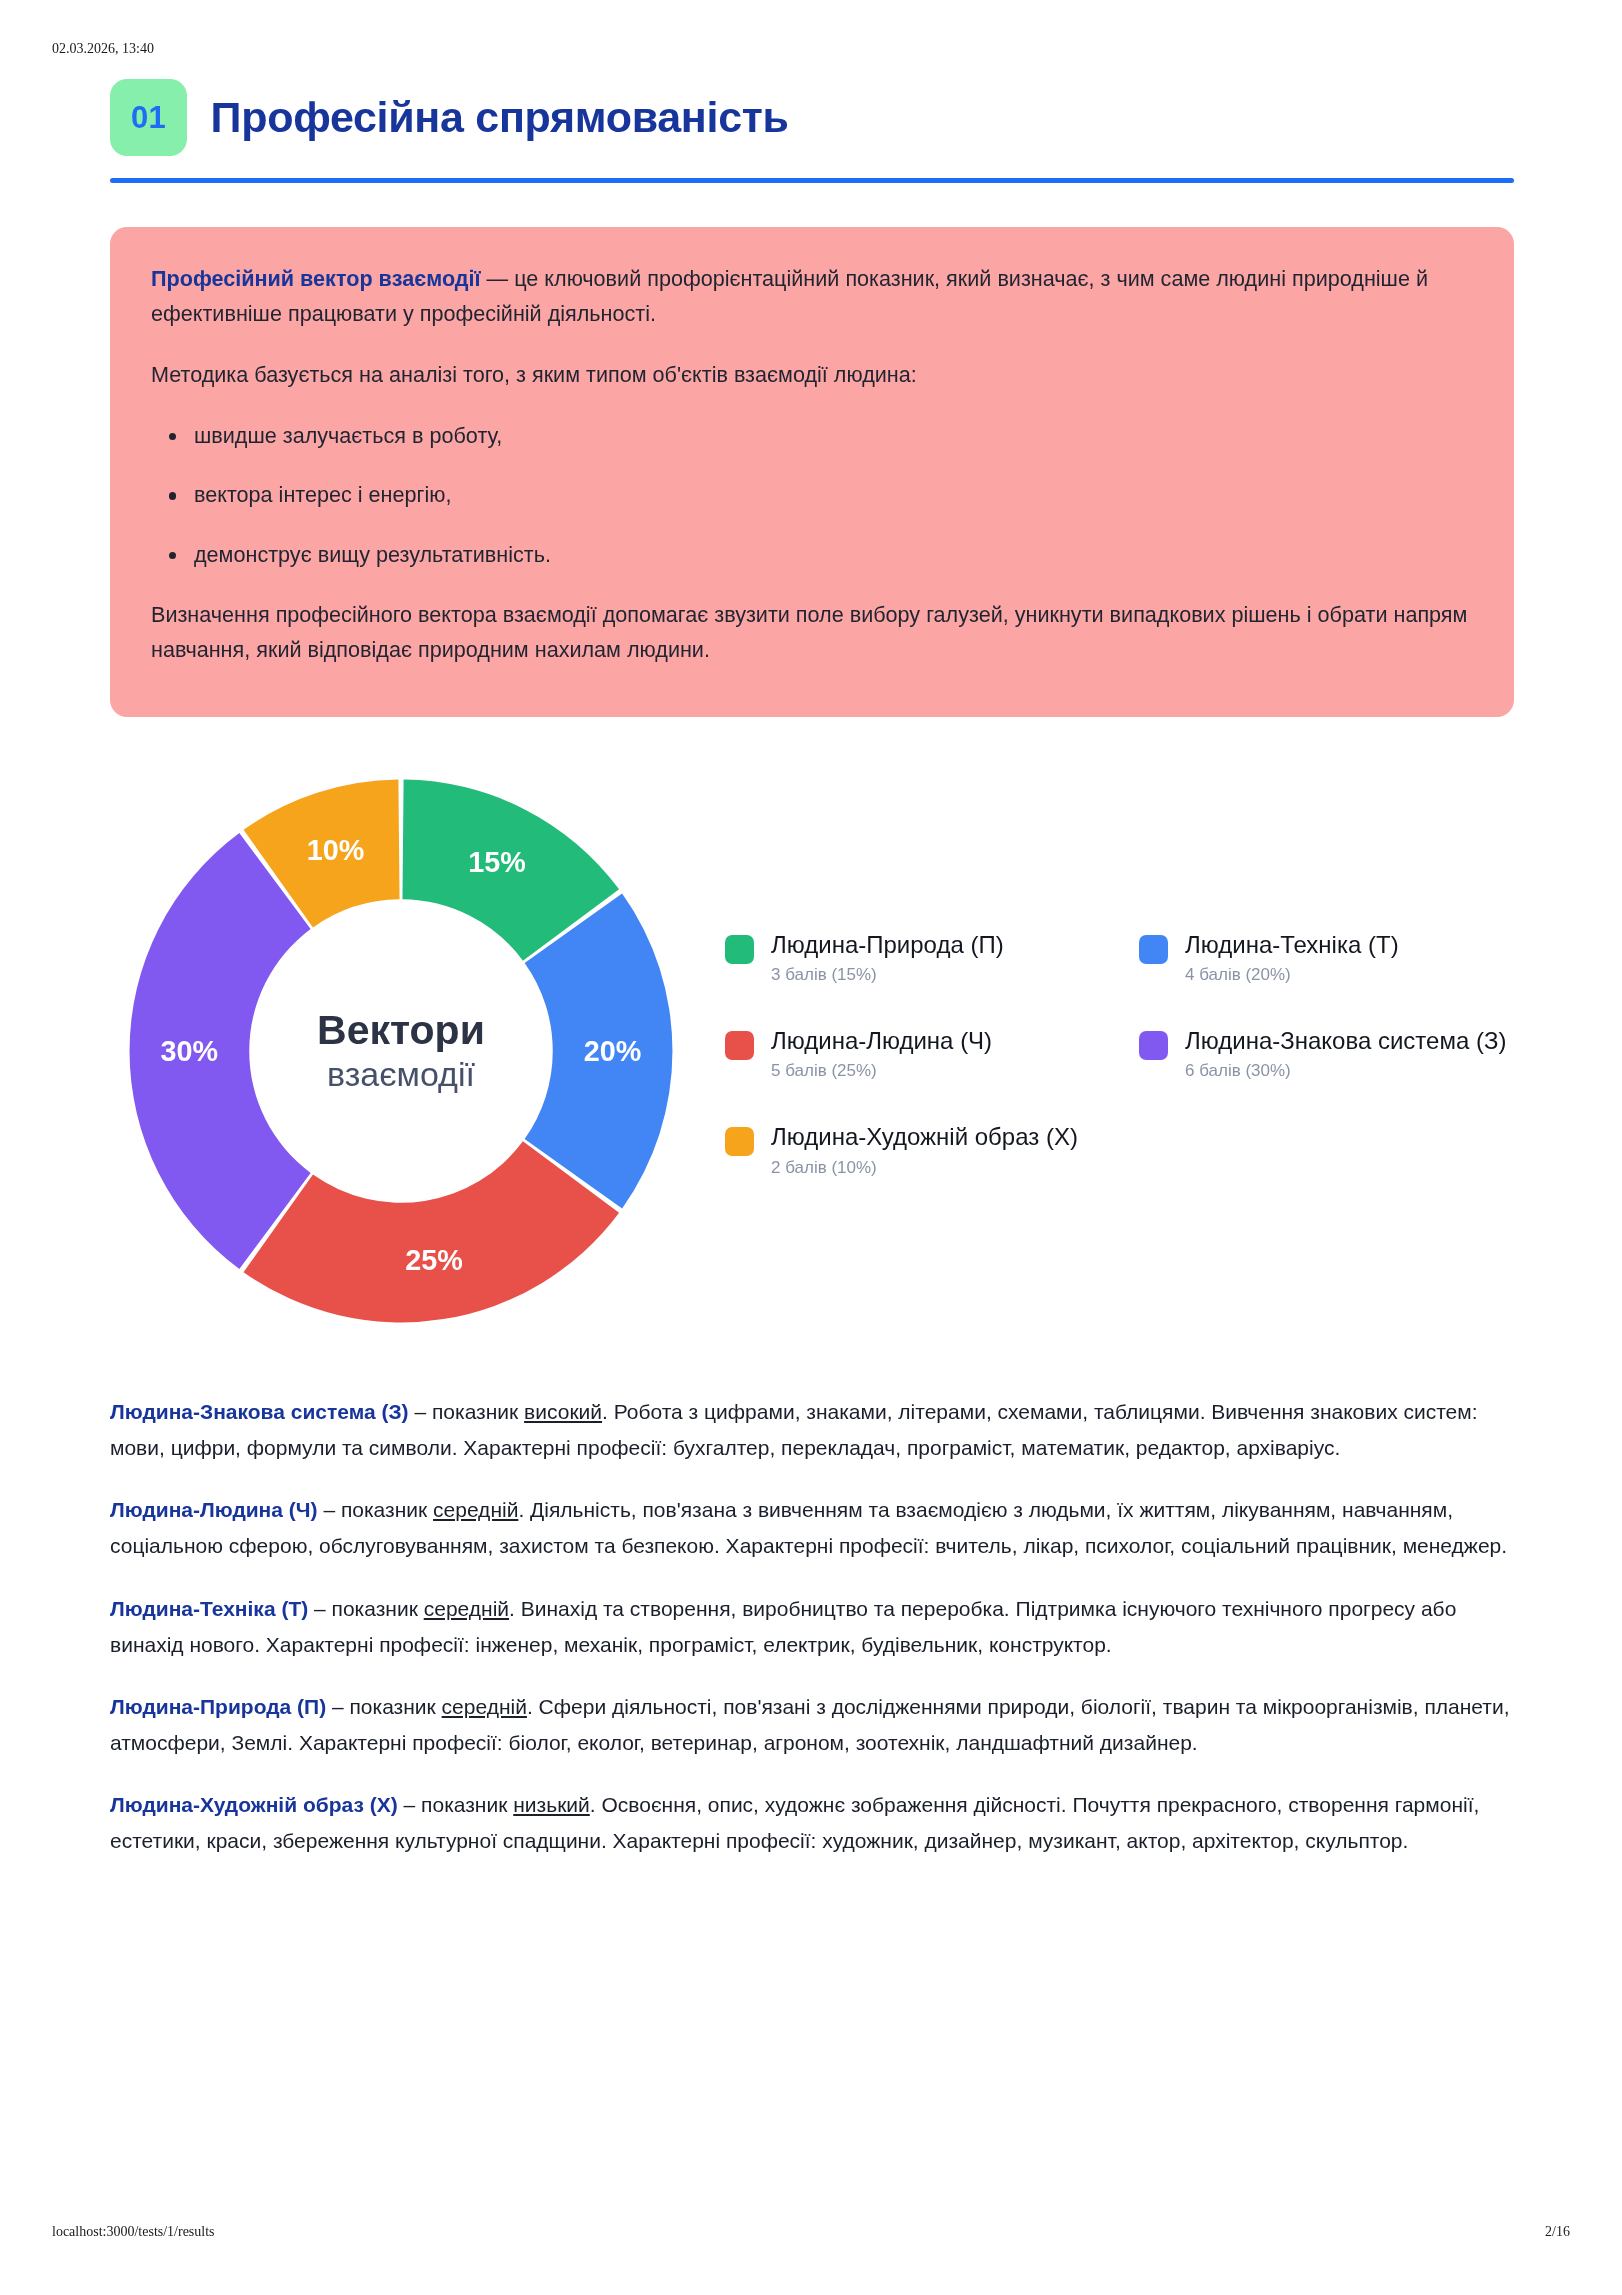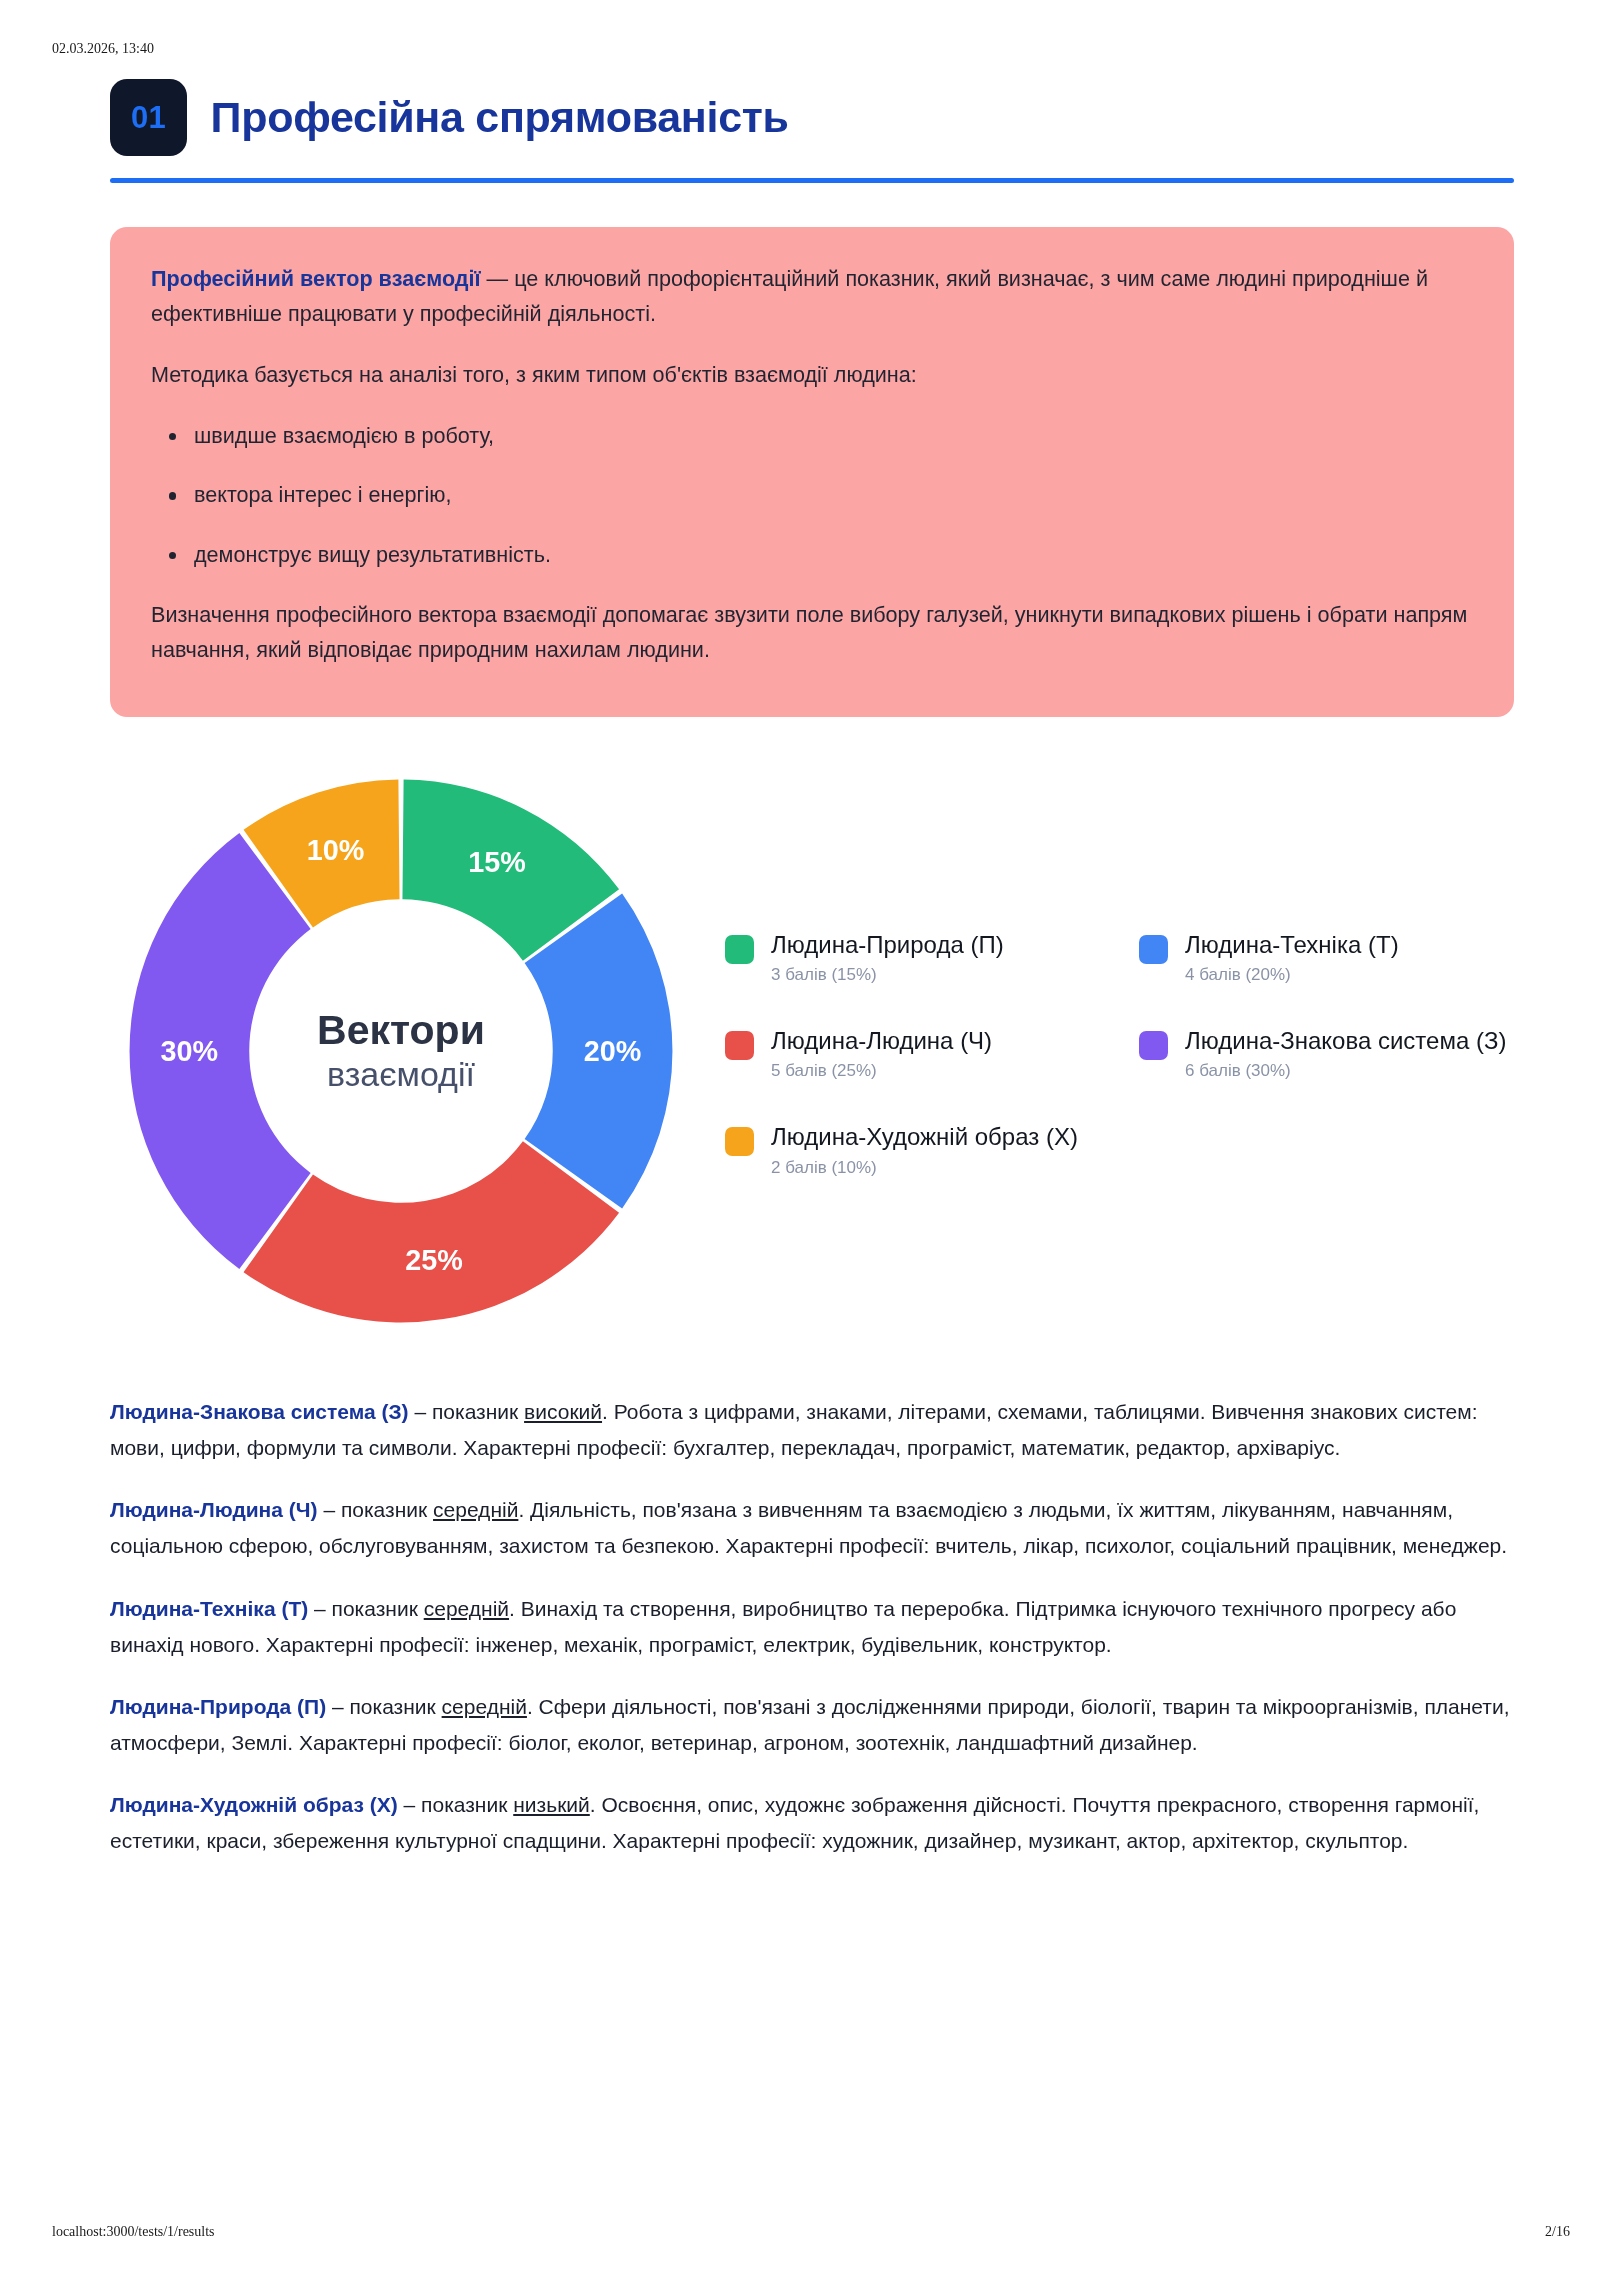--- a/index.html
+++ b/index.html
@@ -37,21 +37,21 @@
   .section-header {
     display: flex;
     align-items: center;
     gap: 23.6px;
     padding-bottom: 0;
   }
   .section-number {
     width: 77px;
     height: 77px;
     border-radius: 17px;
-    background: #0f172a;
+    background: #86efac;
     color: #1d6ef5;
     font-size: 31px;
     font-weight: bold;
     display: flex;
     align-items: center;
     justify-content: center;
     letter-spacing: 0.3px;
     flex: 0 0 auto;
   }
   .section-title {
@@ -223,21 +223,21 @@
     <div class="section-title">Професійна спрямованість</div>
   </div>
   <div class="header-rule"></div>
 
   <div class="info-card">
     <p>
       <span class="info-lead-term">Професійний вектор взаємодії</span><span> — це ключовий профорієнтаційний показник, який визначає, з чим саме людині природніше й ефективніше працювати у професійній діяльності.</span>
     </p>
     <p>Методика базується на аналізі того, з яким типом об'єктів взаємодії людина:</p>
     <ul class="info-list">
-      <li>швидше взаємодією в роботу,</li>
+      <li>швидше залучається в роботу,</li>
       <li>вектора інтерес і енергію,</li>
       <li>демонструє вищу результативність.</li>
     </ul>
     <p>Визначення професійного вектора взаємодії допомагає звузити поле вибору галузей, уникнути випадкових рішень і обрати напрям навчання, який відповідає природним нахилам людини.</p>
   </div>
 
   <div class="chart-block">
 
     <div class="donut-wrap">
       <svg class="donut-svg" id="donut-svg" width="556" height="576" viewBox="0 0 850 880" aria-hidden="true">

